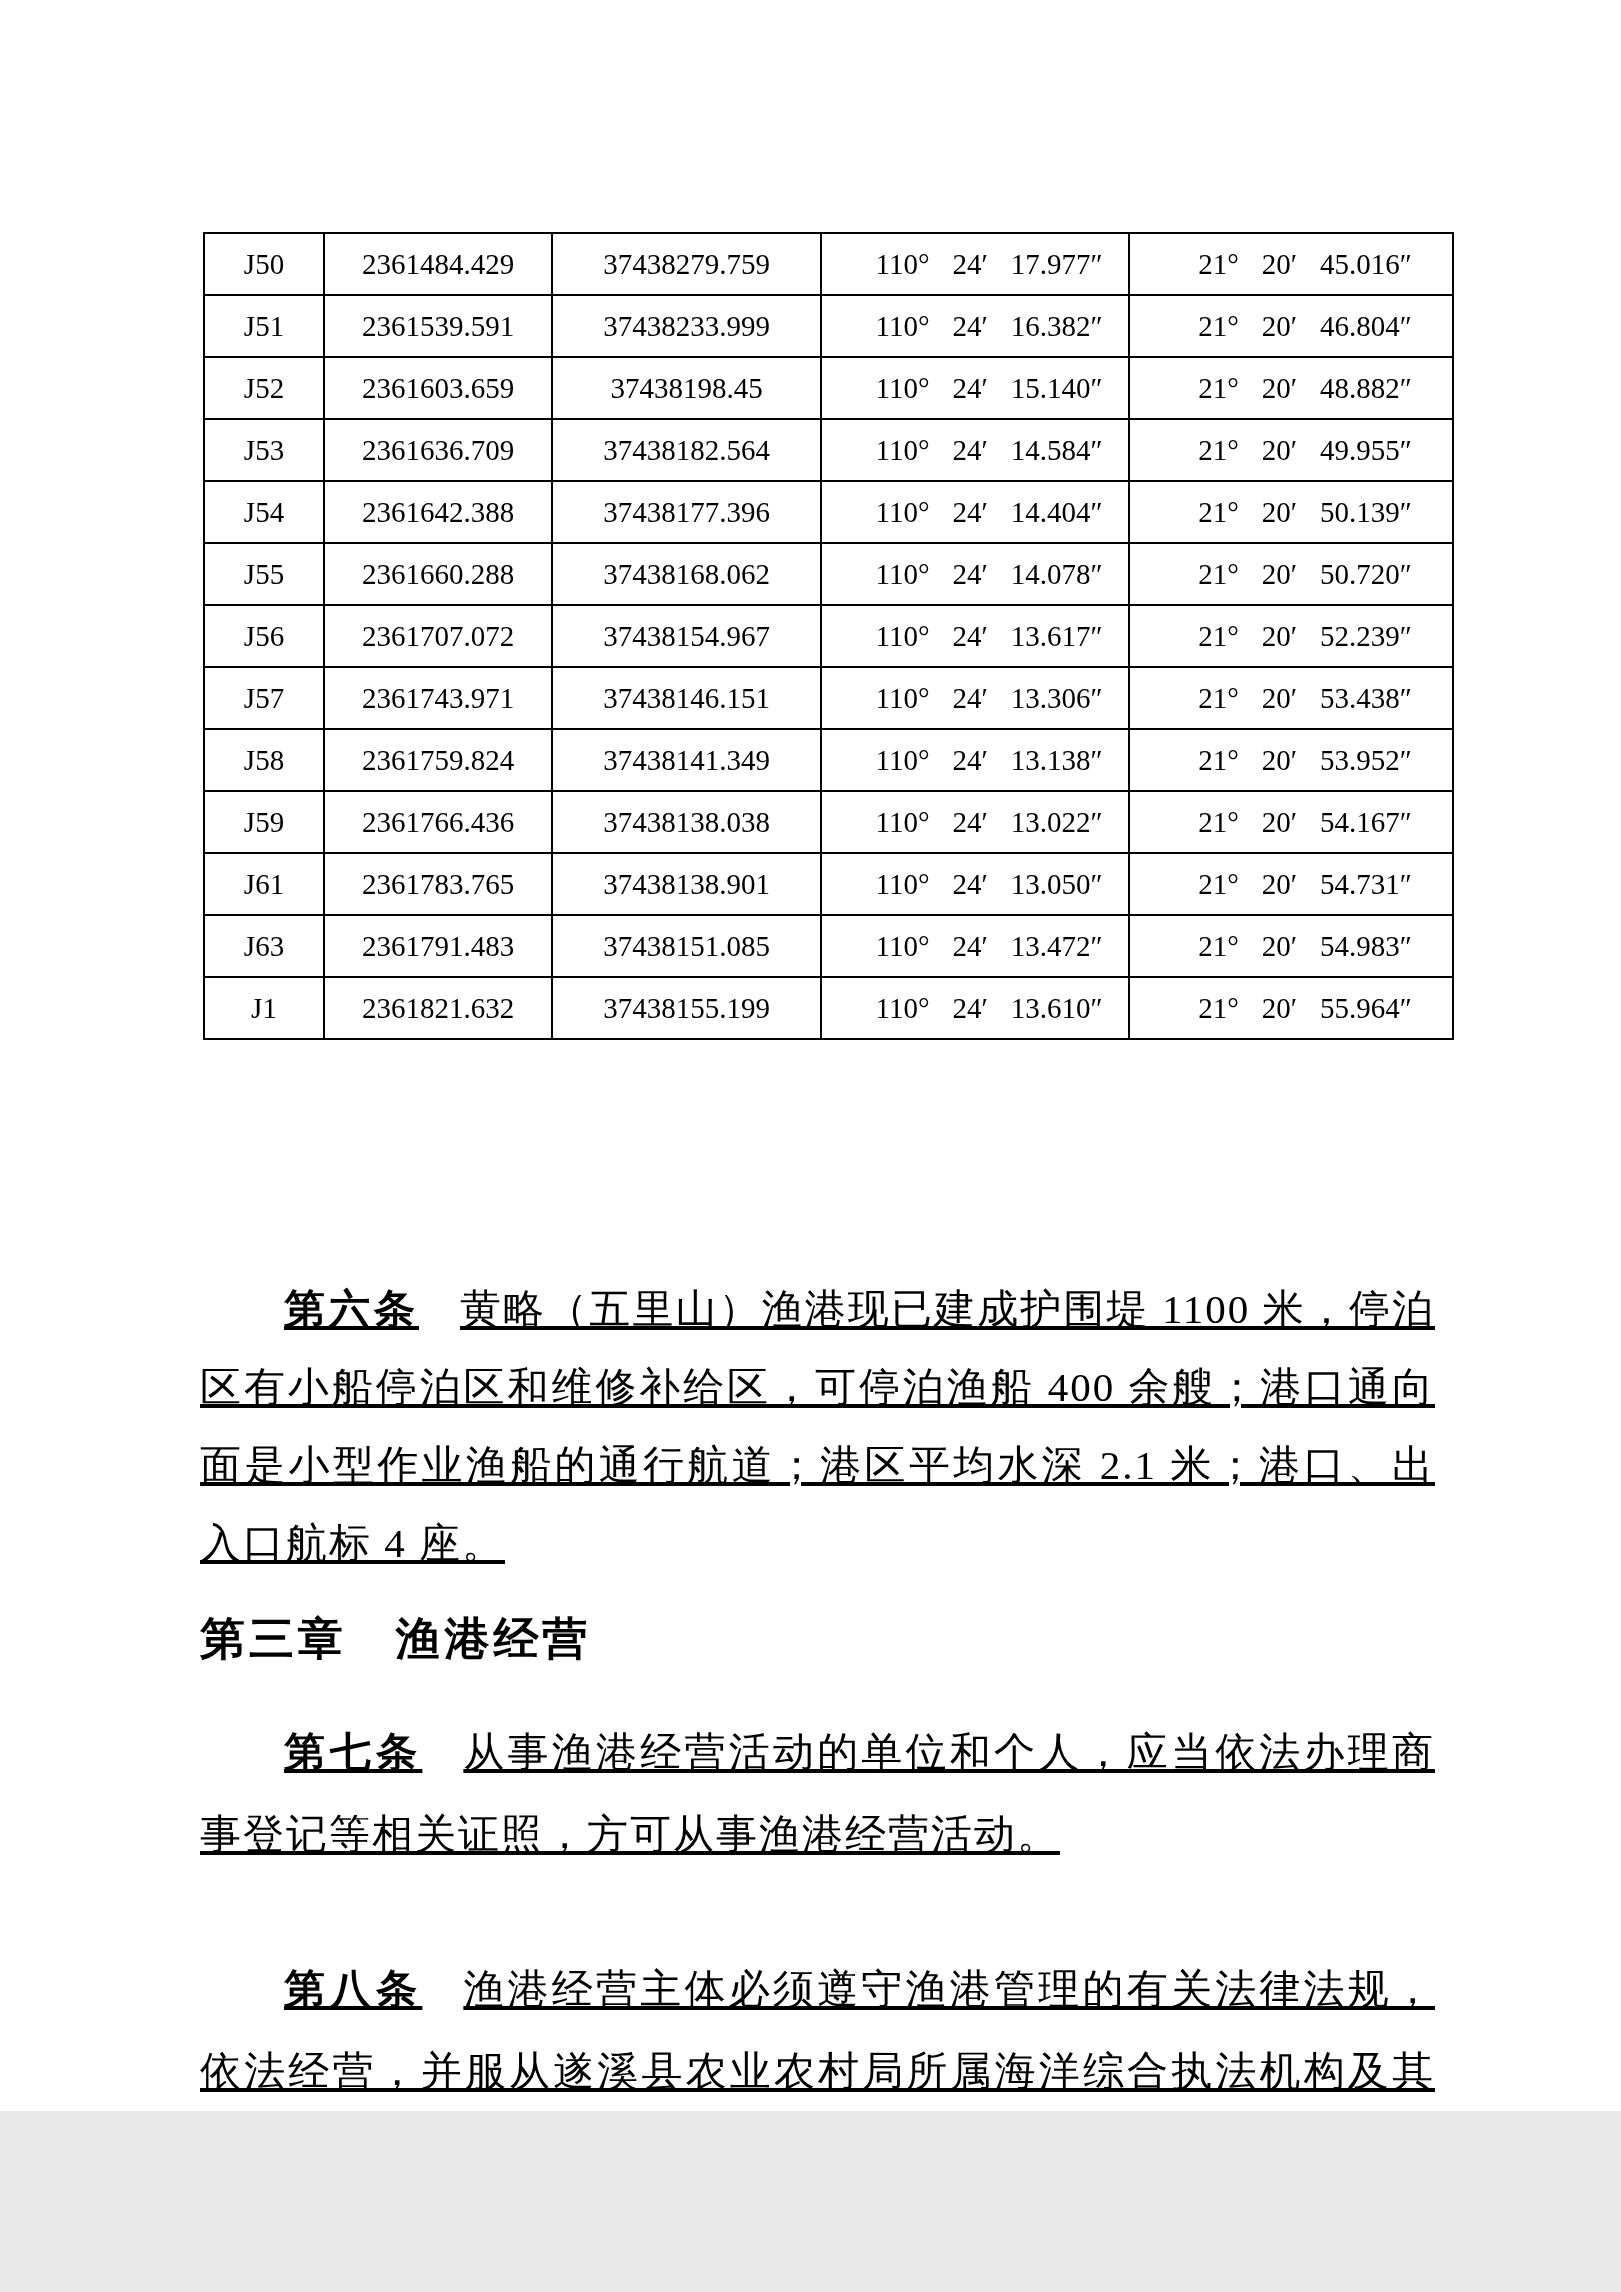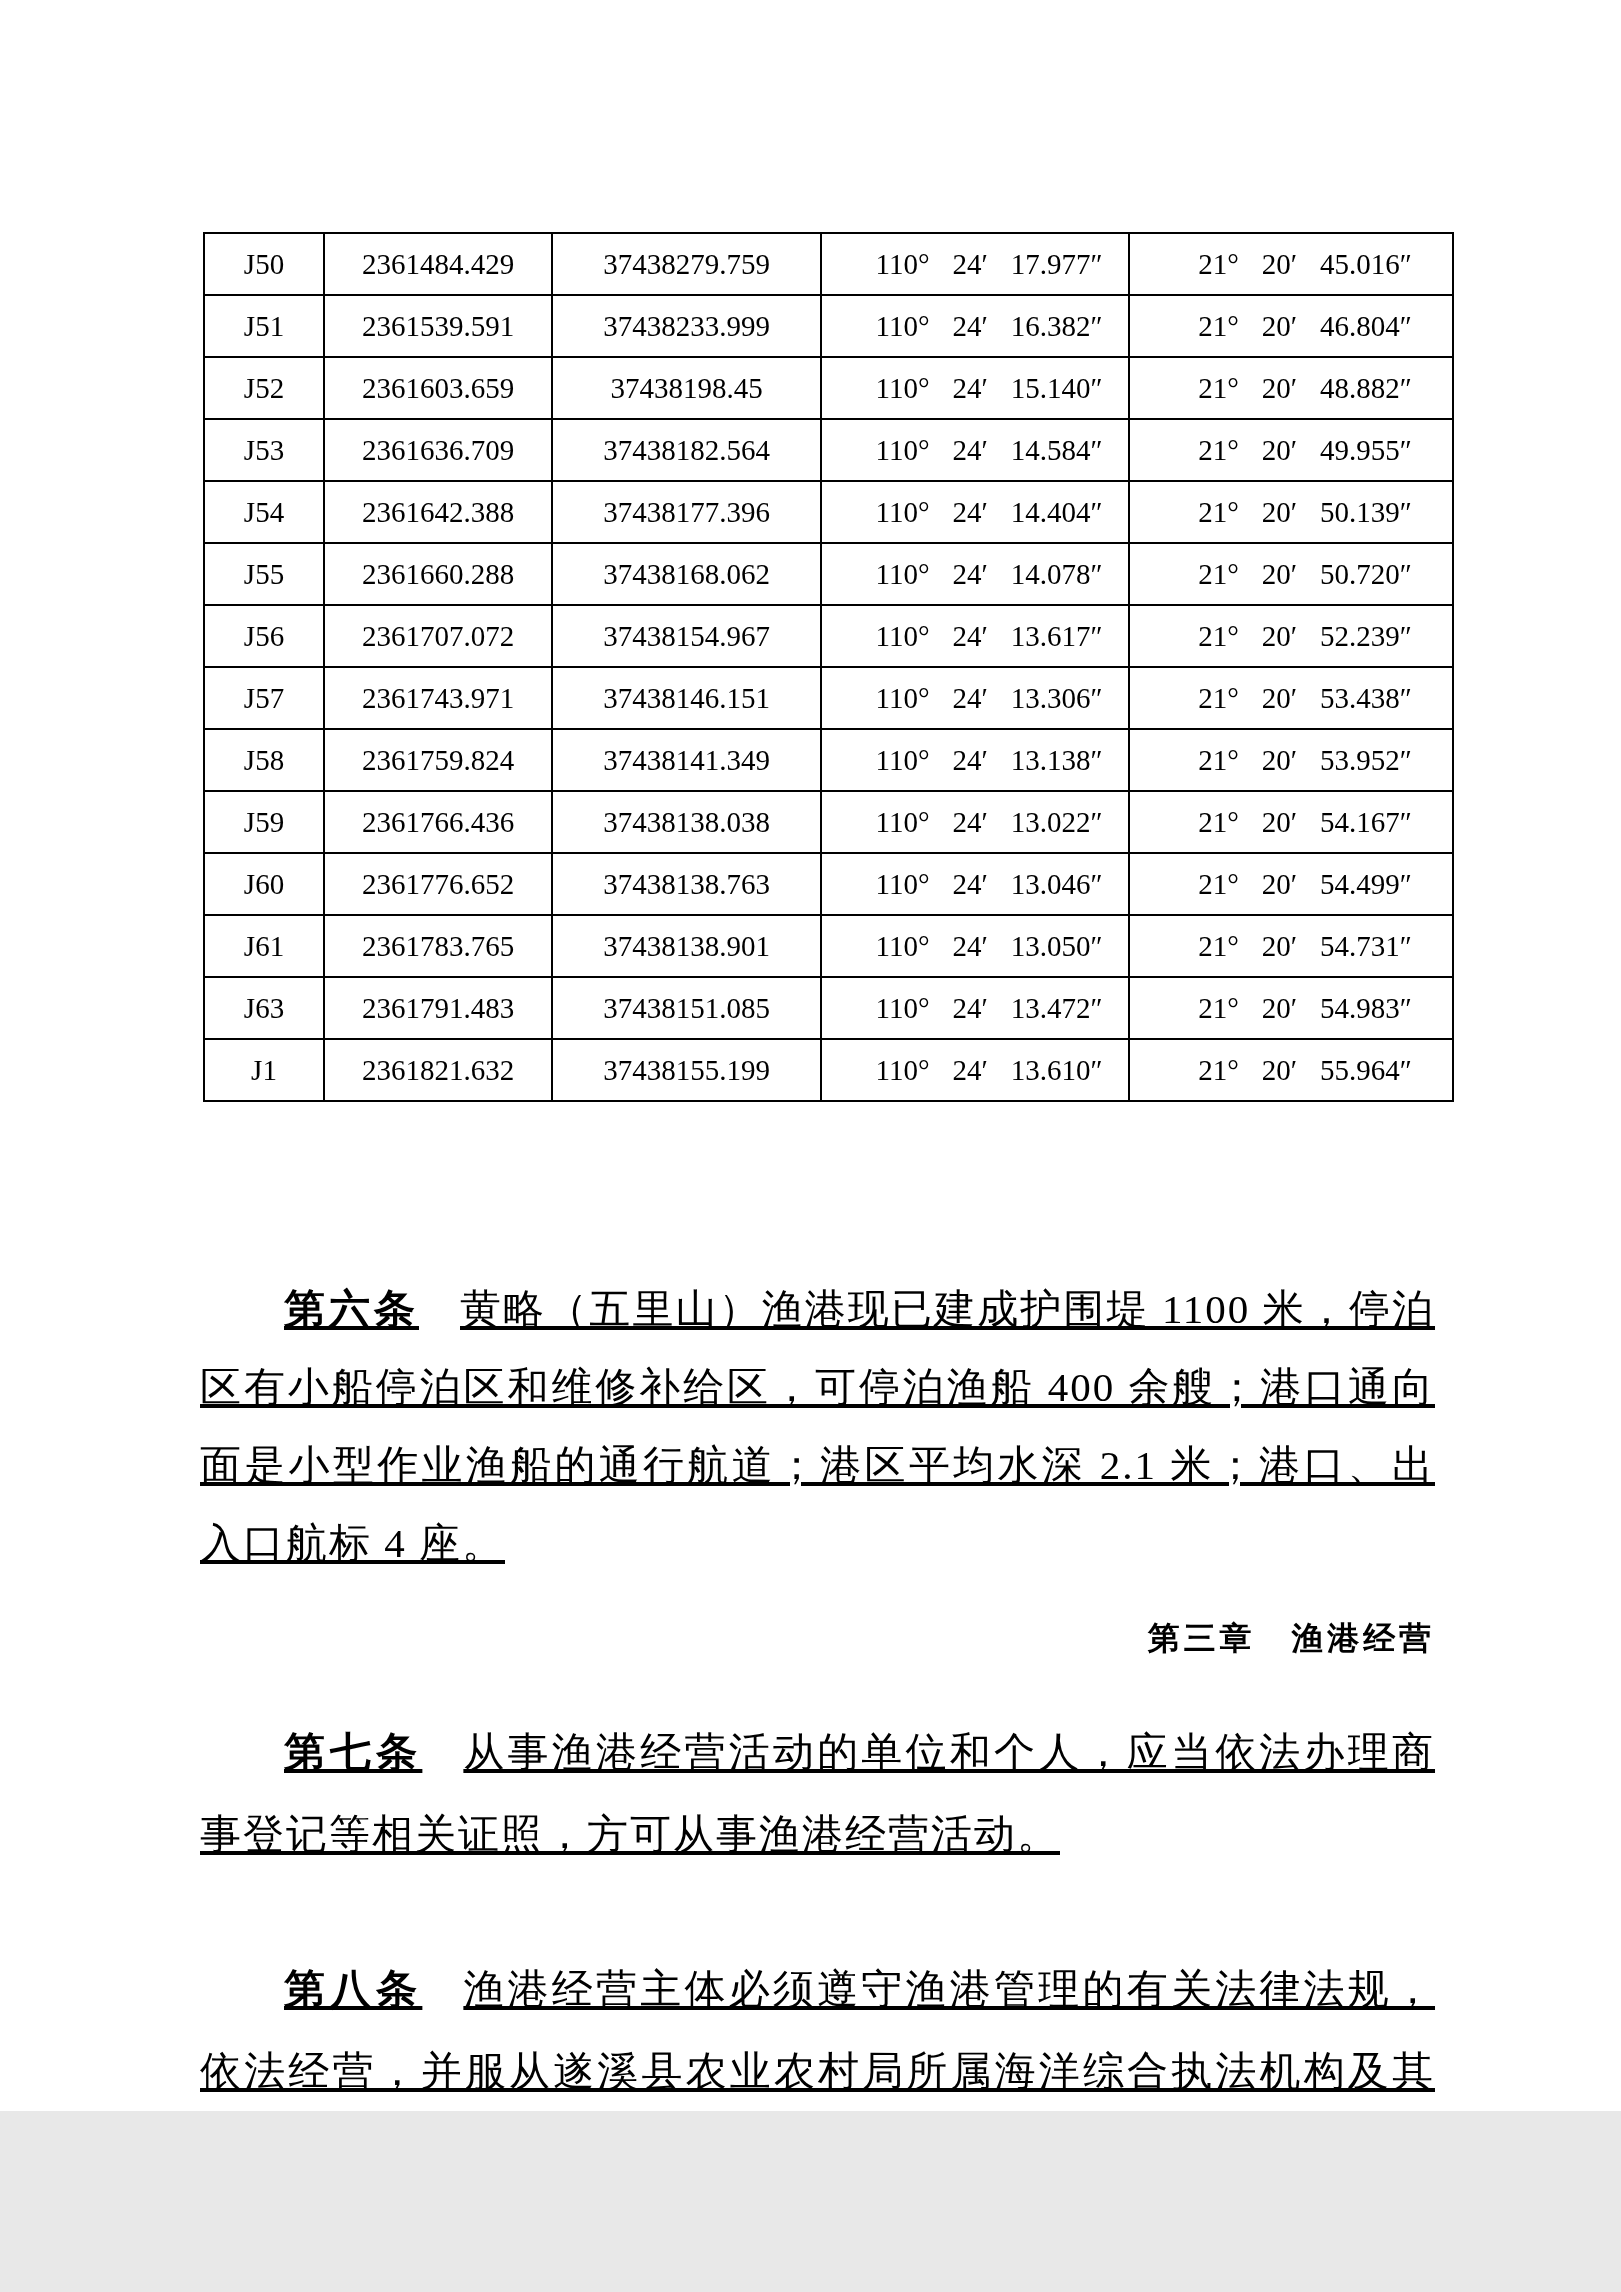--- a/index.html
+++ b/index.html
@@ -65,26 +65,25 @@
   #article7 { top: 1670px; line-height: 82px; }
   #article8 { top: 1907px; line-height: 82px; }
 
   .indent { text-indent: 84px; }
 
   .chapter {
     position: absolute;
     left: 200px;
     width: 1235px;
     top: 1609px;
-    text-align: right;
+    text-align: left;
     font-family: "Liberation Sans", sans-serif;
     font-weight: 700;
-    font-size: 32px;
+    font-size: 45px;
     letter-spacing: 3.9px;
-    margin-top: 8px;
   }
 
   .page-footer {
     position: absolute;
     left: 212px;
     top: 2125px;
     font-size: 39px;
     letter-spacing: 5.9px;
     font-family: "Liberation Serif", serif;
   }
@@ -167,27 +166,20 @@
           <td class="c4">21° 20′ 53.952″</td>
         </tr>
         <tr>
           <td class="c0">J59</td>
           <td class="c1">2361766.436</td>
           <td class="c2">37438138.038</td>
           <td class="c3">110° 24′ 13.022″</td>
           <td class="c4">21° 20′ 54.167″</td>
         </tr>
         <tr>
-          <td class="c0">J60</td>
-          <td class="c1">2361776.652</td>
-          <td class="c2">37438138.763</td>
-          <td class="c3">110° 24′ 13.046″</td>
-          <td class="c4">21° 20′ 54.499″</td>
-        </tr>
-        <tr>
           <td class="c0">J61</td>
           <td class="c1">2361783.765</td>
           <td class="c2">37438138.901</td>
           <td class="c3">110° 24′ 13.050″</td>
           <td class="c4">21° 20′ 54.731″</td>
         </tr>
         <tr>
           <td class="c0">J63</td>
           <td class="c1">2361791.483</td>
           <td class="c2">37438151.085</td>

